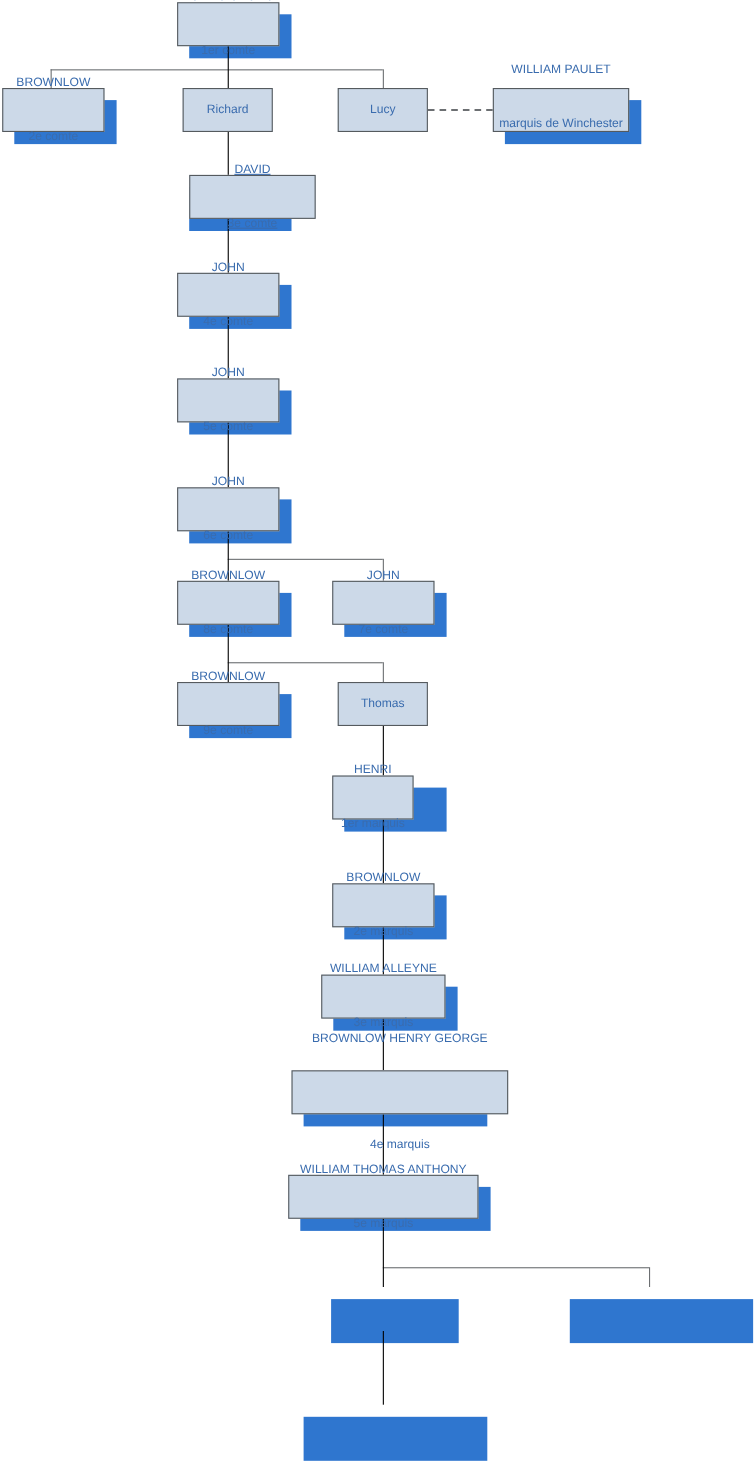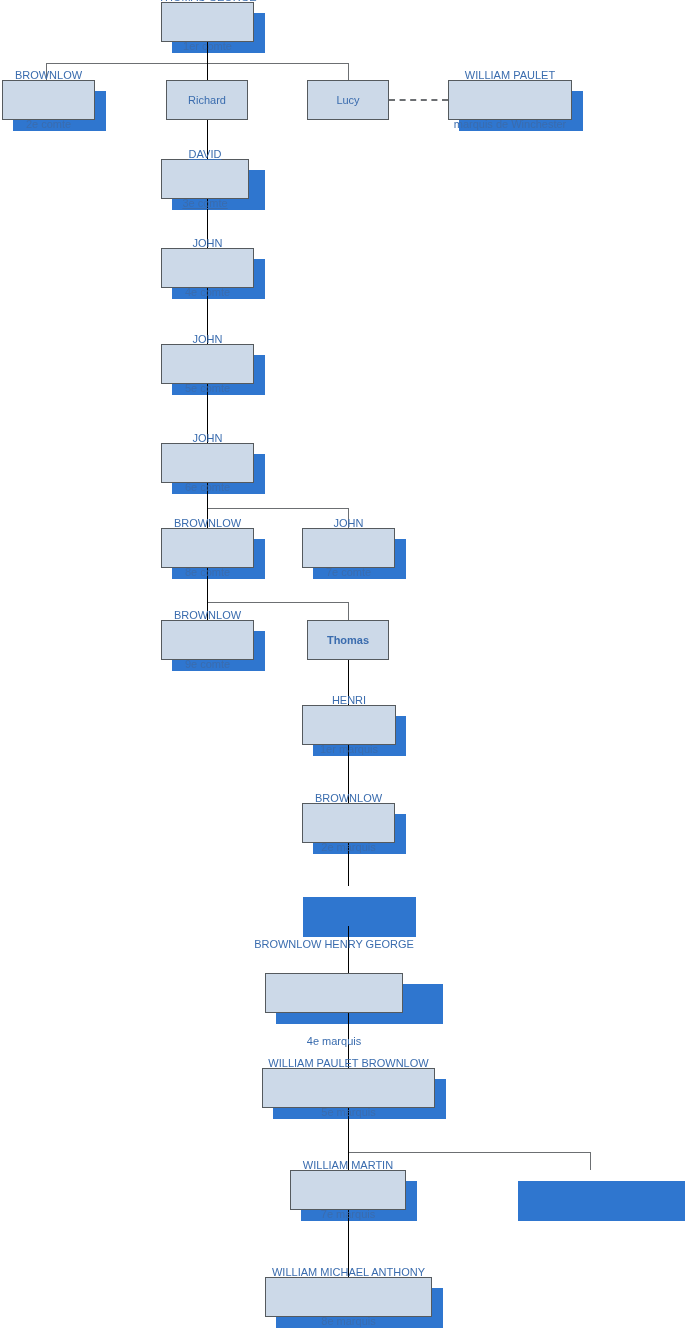--- a/index.html
+++ b/index.html
@@ -116,25 +116,25 @@
     <div class="node" style="left: 2px; top: 80px; width: 93px; height: 40px;">
       <span class="l1">BROWNLOW</span>
       <span class="l2">2e comte</span>
     </div>
     <div class="node single" style="left: 166px; top: 80px; width: 82px; height: 40px;">
       <span class="l1">Richard</span>
     </div>
     <div class="node single" style="left: 307px; top: 80px; width: 82px; height: 40px; text-align: center;">
       <span class="l1">Lucy</span>
     </div>
-    <div class="node" style="left: 448px; top: 80px; width: 124px; height: 40px;">
+    <div class="node" style="left: 448px; top: 80px; width: 124px; height: 40px; justify-content: flex-end;">
       <span class="l1">WILLIAM PAULET</span>
       <span class="l2">marquis de Winchester</span>
     </div>
-    <div class="node" style="left: 161px; top: 159px; width: 88px; height: 40px; text-decoration: underline;">
+    <div class="node" style="left: 172px; top: 159px; width: 115px; height: 40px; text-decoration: underline;">
       <span class="l1">DAVID</span>
       <span class="l2">3e comte</span>
     </div>
     <div class="node" style="left: 161px; top: 248px; width: 93px; height: 40px;">
       <span class="l1">JOHN</span>
       <span class="l2">4e comte</span>
     </div>
     <div class="node" style="left: 161px; top: 344px; width: 93px; height: 40px;">
       <span class="l1">JOHN</span>
       <span class="l2">5e comte</span>
@@ -148,40 +148,36 @@
       <span class="l2">8e comte</span>
     </div>
     <div class="node" style="left: 302px; top: 528px; width: 93px; height: 40px;">
       <span class="l1">JOHN</span>
       <span class="l2">7e comte</span>
     </div>
     <div class="node" style="left: 161px; top: 620px; width: 93px; height: 40px;">
       <span class="l1">BROWNLOW</span>
       <span class="l2">9e comte</span>
     </div>
-    <div class="node single" style="left: 307px; top: 620px; width: 82px; height: 40px; font-weight: bold;">
+    <div class="node single" style="left: 307px; top: 620px; width: 82px; height: 40px;">
       <span class="l1">Thomas</span>
     </div>
-    <div class="node" style="left: 302px; top: 705px; width: 94px; height: 40px;">
+    <div class="node" style="left: 302px; top: 705px; width: 74px; height: 40px;">
       <span class="l1">HENRI</span>
       <span class="l2">1er marquis</span>
     </div>
     <div class="node" style="left: 302px; top: 803px; width: 93px; height: 40px;">
       <span class="l1">BROWNLOW</span>
       <span class="l2">2e marquis</span>
     </div>
-    <div class="node" style="left: 265px; top: 973px; width: 138px; height: 40px; gap: 48px;">
+    <div class="node" style="left: 292px; top: 886px; width: 113px; height: 40px;">
+      <span class="l1">WILLIAM ALLEYNE</span>
+      <span class="l2">3e marquis</span>
+    </div>
+    <div class="node" style="left: 265px; top: 973px; width: 197px; height: 40px; gap: 48px;">
       <span class="l1">BROWNLOW HENRY GEORGE</span>
       <span class="l2">4e marquis</span>
     </div>
     <div class="node" style="left: 262px; top: 1068px; width: 173px; height: 40px;">
-      <span class="l1">WILLIAM PAULET BROWNLOW</span>
+      <span class="l1">WILLIAM THOMAS ANTHONY</span>
       <span class="l2">5e marquis</span>
-    </div>
-    <div class="node" style="left: 290px; top: 1170px; width: 116px; height: 40px;">
-      <span class="l1">WILLIAM MARTIN</span>
-      <span class="l2">7e marquis</span>
-    </div>
-    <div class="node" style="left: 265px; top: 1277px; width: 167px; height: 40px;">
-      <span class="l1">WILLIAM MICHAEL ANTHONY</span>
-      <span class="l2">8e marquis</span>
     </div>
   </div>
 
 </body></html>

